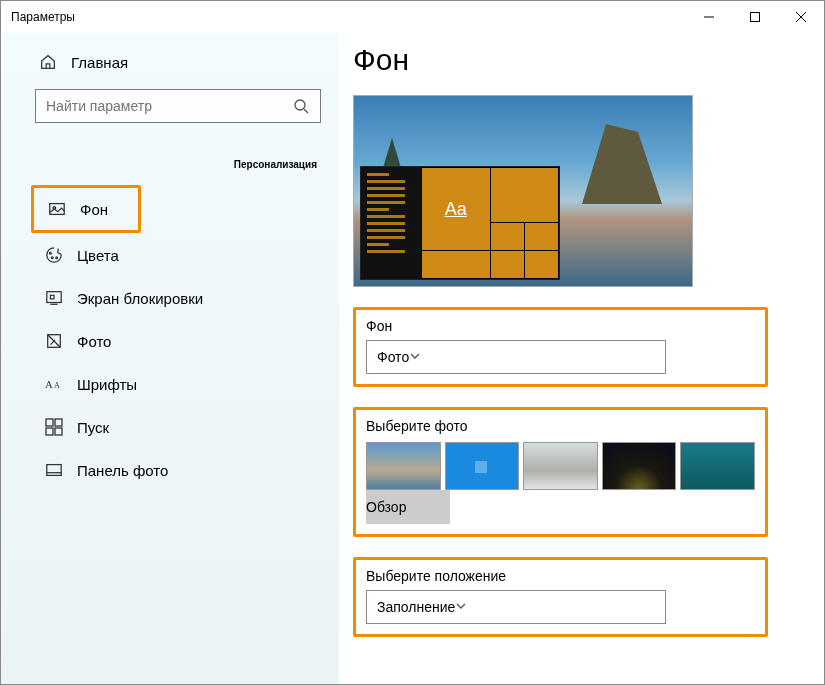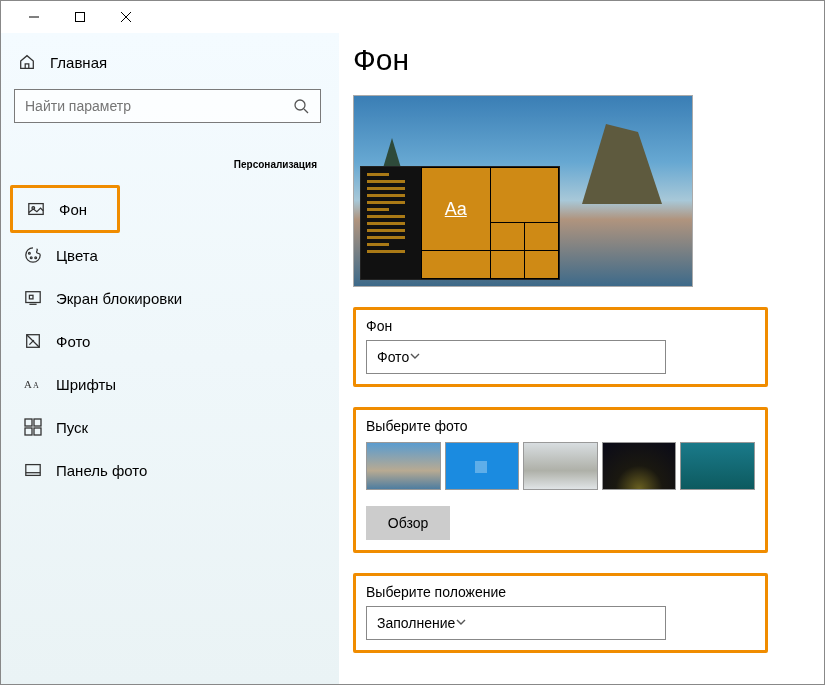--- a/index.html
+++ b/index.html
@@ -35,21 +35,21 @@
     font-family: "Segoe UI Symbol", sans-serif;
   }
 
   
   .body-wrap {
     display: flex;
     height: calc(100% - 32px);
   }
   .sidebar {
     width: 338px;
-    padding: 12px 8px 0 3px;
+    padding: 12px 8px 0 24px;
     background: linear-gradient(180deg, #f4fbff 0%, #eaf3f5 100%);
   }
   .content {
     flex: 1;
     padding: 10px 0 0 14px;
     background: #fff;
     overflow-y: auto;
   }
 
   .home-row {
@@ -208,33 +208,34 @@
   .thumb.t2 { background: #1b8be0; position: relative; }
   .thumb.t2::after {
     content: ""; position: absolute; left: 40%; top: 40%;
     width: 12px; height: 12px; background: rgba(255,255,255,.3);
   }
   .thumb.t3 { background: linear-gradient(180deg,#d8dde0 0,#aeb0a8 60%,#e0e4e6 100%); }
   .thumb.t4 { background: radial-gradient(circle at 50% 100%,#6a6020 0,#1a1810 40%,#0a0a18 100%); }
   .thumb.t5 { background: linear-gradient(180deg,#1a7a8a 0,#0d5a5f 100%); }
 
   .browse-btn {
-    margin-top: 16px;
+    margin-top: 0;
     width: 84px; height: 34px;
     background: #ccc;
     border: none;
-    display: flex; align-items: center; justify-content: center;
+    display: flex; align-items: center; justify-content: flex-start;
     font-size: 14px;
   }
 
 </style>
 </head>
 <body>
 
 <div class="titlebar">
+  <span class="title-text">Параметры</span>
   <div class="win-controls">
     <div class="win-btn">
       <svg width="10" height="10" viewBox="0 0 10 10">
           <path d="M0 5 H10" stroke="#000" stroke-width="1"></path>
         </svg>
     </div>
     <div class="win-btn">
       <svg width="10" height="10" viewBox="0 0 10 10">
           <rect x="0.5" y="0.5" width="9" height="9" fill="none" stroke="#000" stroke-width="1"></rect>
         </svg>

